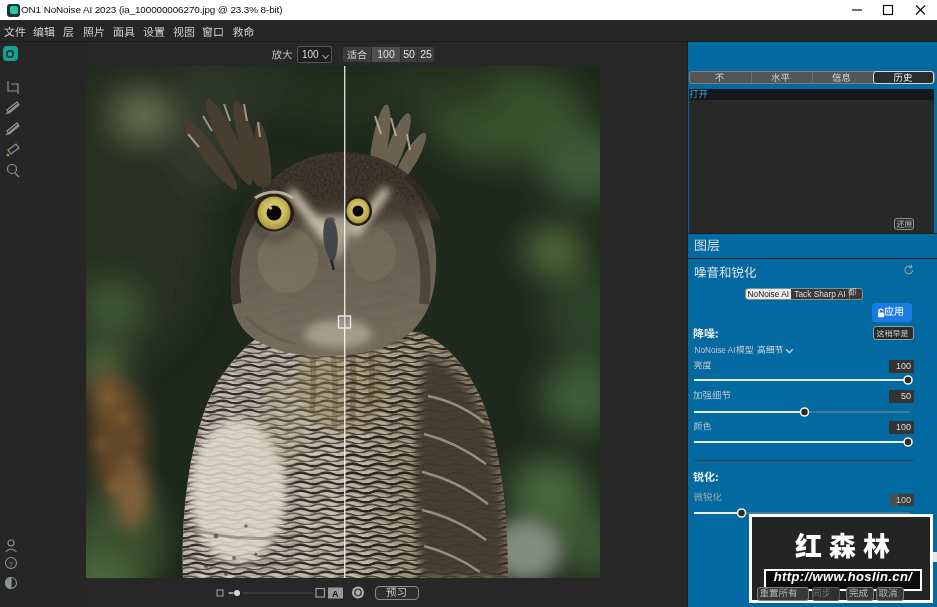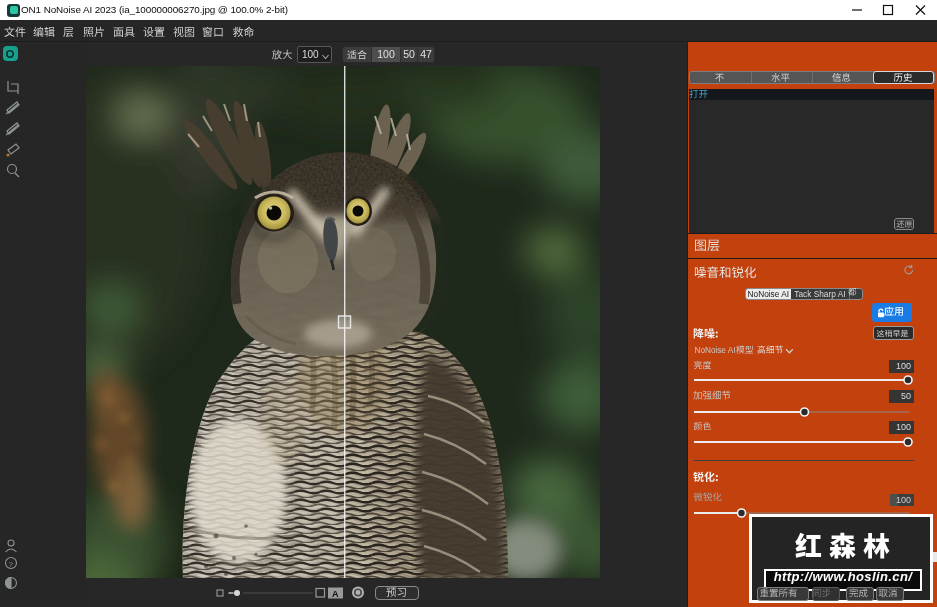--- a/index.html
+++ b/index.html
@@ -1,21 +1,21 @@
 <!DOCTYPE html>
 <html><head><meta charset="utf-8"><style>
 *{margin:0;padding:0;box-sizing:border-box}
 html,body{width:937px;height:607px;overflow:hidden;background:#262626;font-family:"Liberation Sans",sans-serif;position:relative}
 .abs{position:absolute}
 </style></head><body>
 
 <div class="abs" style="left:0;top:0;width:937px;height:20px;background:#ffffff;z-index:5">
  <div class="abs" style="left:7px;top:3.5px;width:13px;height:13px;background:#123b37;border-radius:3px"></div>
  <div class="abs" style="left:9.5px;top:6px;width:8px;height:8px;background:#2ec4a6;border-radius:2px"></div>
- <div class="abs" style="left:21px;top:3.5px;font-size:9.9px;color:#0a0a0a;letter-spacing:-0.1px">ON1 NoNoise AI 2023 (ia_100000006270.jpg @ 100.0% 2-bit)</div>
+ <div class="abs" style="left:21px;top:3.5px;font-size:9.9px;color:#0a0a0a;letter-spacing:-0.1px">ON1 NoNoise AI 2023 (ia_100000006270.jpg @ 23.3% 8-bit)</div>
  <svg class="abs" style="left:845px;top:0" width="92" height="20">
   <path d="M7,10 h10" stroke="#111" stroke-width="1.2"></path>
   <rect x="38.5" y="5.5" width="9" height="9" fill="none" stroke="#111" stroke-width="1.2"></rect>
   <path d="M71,5.5 l9,9 M80,5.5 l-9,9" stroke="#111" stroke-width="1.2"></path>
  </svg>
 </div>
 
 <div class="abs" style="left:0;top:20px;width:937px;height:22px;background:#262626;border-bottom:1px solid #1c1c1c;z-index:4"></div>
 
 <div class="abs" style="left:0;top:42px;width:86px;height:565px;background:#262626;z-index:3">
@@ -43,21 +43,21 @@
 </div>
 
 <div class="abs" style="left:86px;top:42px;width:601px;height:565px;background:#272727;z-index:2">
  <div class="abs" style="left:211px;top:4px;width:35px;height:17px;background:#1e1e1e;border:1px solid #565656;border-radius:2px;color:#ddd;font-size:10px;line-height:15px;padding-left:4px">100<svg class="abs" style="right:2px;top:6.5px" width="7" height="6">
         <path d="M0.5,1 l3,3.5 3,-3.5" fill="none" stroke="#aaa" stroke-width="1.1"></path>
       </svg></div>
  <div class="abs" style="left:256px;top:4px;width:93px;height:17px;background:#3c3c3c;border-radius:3px;border:1px solid #2a2a2a;display:flex;color:#e0e0e0;font-size:10.5px;text-align:center">
    <div style="width:29px;border-right:1px solid #2e2e2e"></div>
    <div style="width:29px;border-right:1px solid #2e2e2e;background:#4e4e4e;line-height:15px">100</div>
    <div style="width:17px;border-right:1px solid #2e2e2e;line-height:15px">50</div>
-   <div style="width:16px;line-height:15px">47</div>
+   <div style="width:16px;line-height:15px">25</div>
  </div>
  <svg class="abs" style="left:125px;top:544px" width="200" height="20" fill="none">
   <rect x="6" y="4" width="6" height="6" stroke="#9a9a9a" stroke-width="1.1"></rect>
   <path d="M17.5,7 h5" stroke="#bbb" stroke-width="1.6"></path>
   <circle cx="26" cy="7" r="3" fill="#d6d6d6"></circle>
   <path d="M32,7 h70" stroke="#4f4f4f" stroke-width="1.2"></path>
   <rect x="105" y="2.5" width="8.5" height="8.5" stroke="#9a9a9a" stroke-width="1.2"></rect>
   <rect x="117" y="1.5" width="15" height="11" fill="#9a9a9a"></rect>
   <text x="121" y="10.5" fill="#111" font-size="9" font-weight="bold" font-family="Liberation Sans">A</text>
   <circle cx="147" cy="6.5" r="6" fill="#b3b3b3"></circle>
@@ -255,21 +255,21 @@
 
 <path d="M239,155 C235,170 238,185 246,198 C251,191 254,175 250,160 C247,150 241,149 239,155 Z" fill="#45484a"></path>
 <path d="M241,153 q5,-3 8,1.5" stroke="#5d6163" stroke-width="2" fill="none"></path>
 <path d="M245,194 q2.5,7 2.5,10" stroke="#26282a" stroke-width="2.5" fill="none"></path>
 <rect width="514" height="512" filter="url(#grain)" opacity="0.05"></rect>
 
 <rect x="258" y="0" width="1.4" height="512" fill="#fafafa" opacity="0.85"></rect>
 <rect x="252.5" y="250" width="12" height="12" fill="rgba(200,200,200,0.15)" stroke="#e8e8e8" stroke-width="1.4"></rect>
 </svg>
 
-<div class="abs" style="left:687px;top:42px;width:250px;height:565px;background:#c2410c;border-left:1px solid #1e1e1e;z-index:3">
+<div class="abs" style="left:687px;top:42px;width:250px;height:565px;background:#0369a1;border-left:1px solid #1e1e1e;z-index:3">
 
  <div class="abs" style="left:1px;top:29px;width:246px;height:13px;background:#555555;border:1px solid #7e7e7e;border-radius:3px;display:flex">
   <div style="width:61.5px;border-right:1px solid #6e6e6e"></div>
   <div style="width:61.5px;border-right:1px solid #6e6e6e"></div>
   <div style="width:60.5px"></div>
   <div style="width:61px;background:#2b2b2b;border:1.4px solid #d8d8d8;border-radius:3px;margin:-1px"></div>
  </div>
 
  <div class="abs" style="left:1px;top:46.5px;width:245px;height:11.5px;background:#14181d"></div>
 

